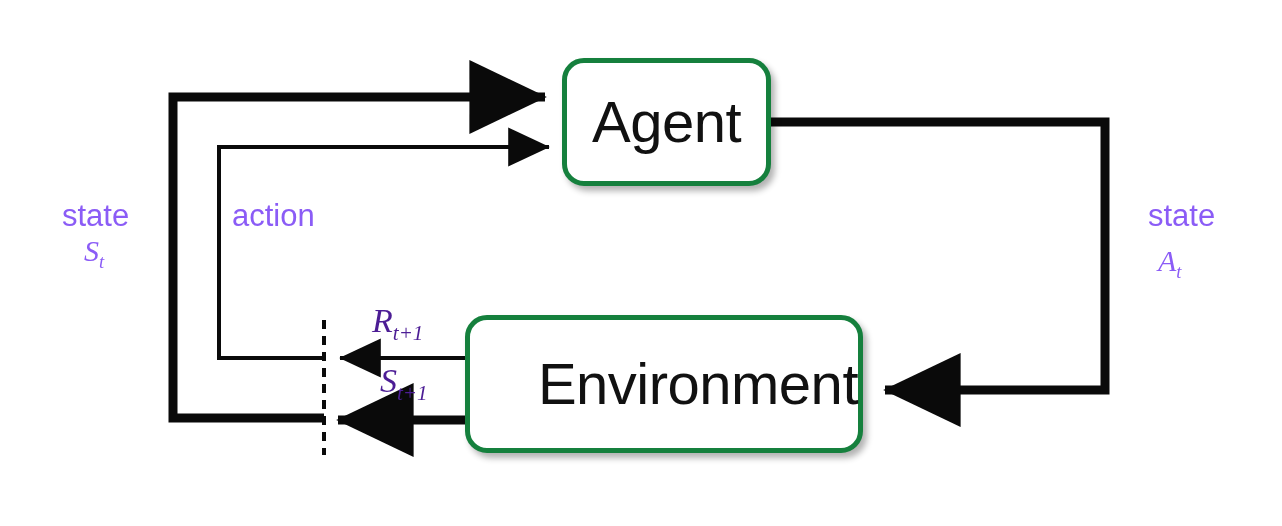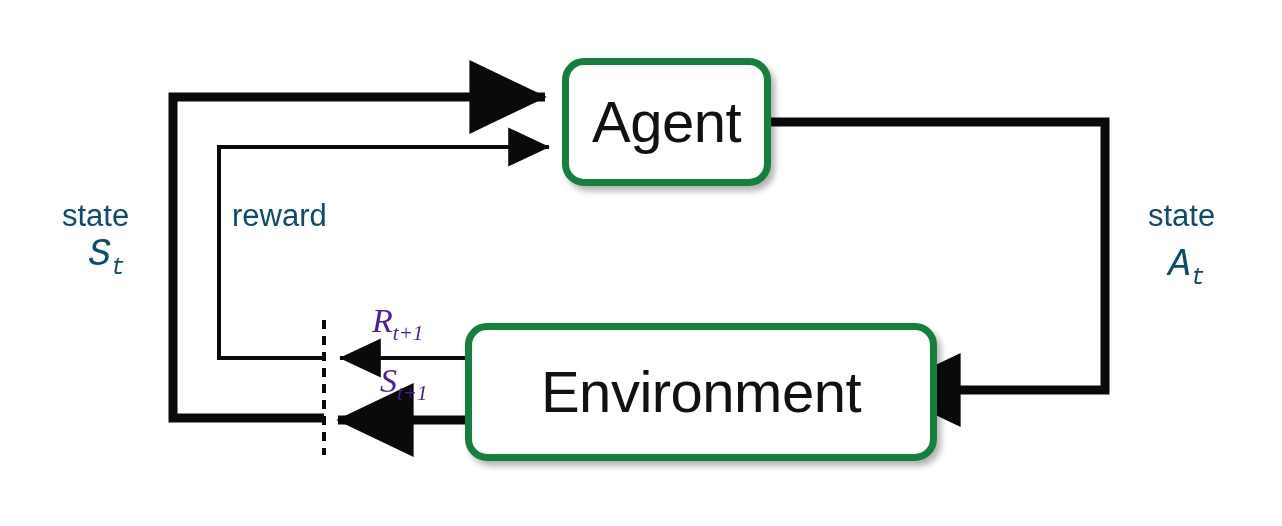--- a/index.html
+++ b/index.html
@@ -23,21 +23,21 @@
     top: 0;
     left: 0;
     width: 1282px;
     height: 526px;
   }
   
   .node-box {
     position: absolute;
     box-sizing: border-box;
     background: #ffffff;
-    border: 7px solid #15803d;
+    border: 5px solid #15803d;
     border-radius: 22px;
     display: flex;
     align-items: center;
     justify-content: center;
     box-shadow: 4px 5px 6px rgba(0,0,0,0.30);
     z-index: 3;
   }
   .node-label {
     font-family: "Liberation Sans", sans-serif;
     font-size: 58px;
@@ -48,44 +48,44 @@
     white-space: nowrap;
   }
   #node-agent {
     left: 562px;
     top: 58px;
     width: 209px;
     height: 128px;
   }
   #node-environment {
     left: 465px;
-    top: 323px;
-    width: 472px;
+    top: 315px;
+    width: 398px;
     height: 138px;
+    justify-content: flex-end;
   }
   
   .edge-label {
     position: absolute;
     z-index: 4;
-    color: #0c4a6e;
+    color: #8b5cf6;
     white-space: nowrap;
     line-height: 1.05;
   }
   .edge-label .word {
     font-family: "Liberation Sans", sans-serif;
     font-size: 31px;
     font-weight: 400;
     display: block;
   }
   .edge-label .sym {
-    font-family: Liberation Mono, monospace;
+    font-family: Liberation Serif, serif;
     font-style: italic;
-    font-size: 38px;
+    font-size: 30px;
     display: block;
-    text-align: center;
   }
   .edge-label .sym sub {
     font-size: 0.62em;
     font-style: italic;
   }
   .sym-only {
     position: absolute;
     z-index: 4;
     color: #4c1d95;
     white-space: nowrap;
@@ -148,21 +148,21 @@
   <div id="node-environment" class="node-box">
     <span class="node-label">Environment</span>
   </div>
 
   <div id="label-state" class="edge-label">
     <span class="word">state</span>
     <span class="sym"><span>S</span><sub>t</sub></span>
   </div>
 
   <div id="label-reward" class="edge-label">
-    <span class="word">reward</span>
+    <span class="word">action</span>
   </div>
 
   <div id="label-action" class="edge-label">
     <span class="word">state</span>
     <span class="sym"><span>A</span><sub>t</sub></span>
   </div>
 
   <div id="label-reward-next" class="sym-only"><span>R</span><sub>t+1</sub></div>
 
   <div id="label-state-next" class="sym-only"><span>S</span><sub>t+1</sub></div>

